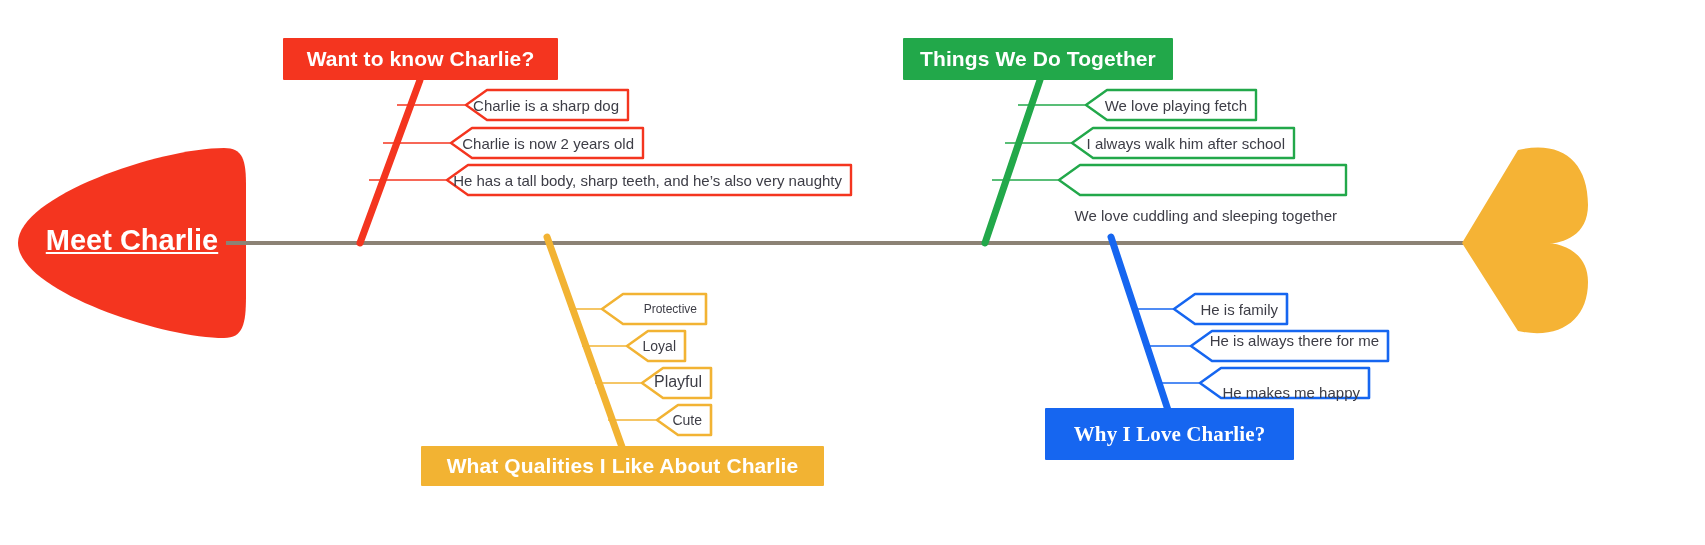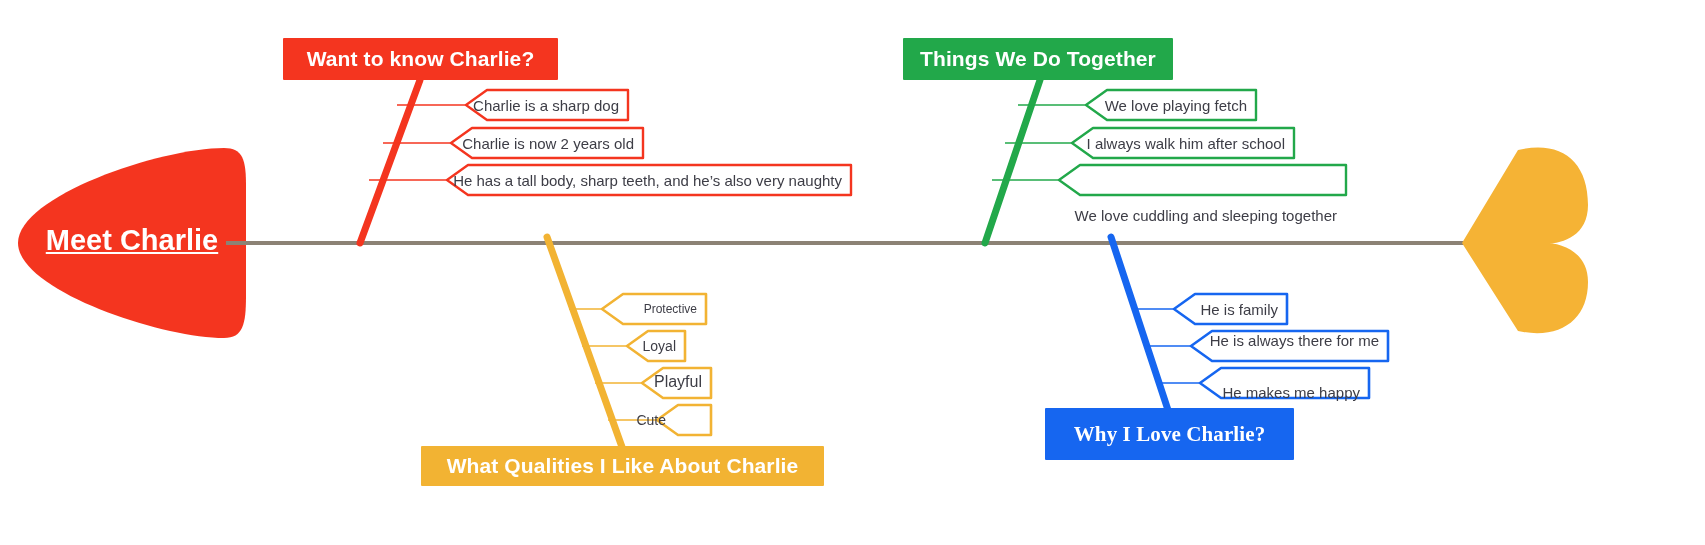--- a/index.html
+++ b/index.html
@@ -31,21 +31,21 @@
   .r2{left:428px; top:128px; width:215px; height:30px; font-size:15px;}
   .r3{left:424px; top:165px; width:427px; height:30px; font-size:15px;}
   
   .g1{left:1063px;top:90px;  width:193px; height:30px; font-size:15px;}
   .g2{left:1049px;top:128px; width:245px; height:30px; font-size:15px;}
   .g3{left:1036px;top:165px; width:310px; height:26px; font-size:15px;margin-top:37px;}
   
   .y1{left:596px; top:294px; width:110px; height:30px; font-size:12px;}
   .y2{left:621px; top:331px; width:64px;  height:30px; font-size:14px;}
   .y3{left:636px; top:368px; width:75px;  height:28px; font-size:16px;}
-  .y4{left:615px; top:405px; width:60px;  height:30px; font-size:14px;}
+  .y4{left:651px; top:405px; width:60px;  height:30px; font-size:14px;}
   
   .b1{left:1168px;top:294px; width:119px; height:30px; font-size:15px;}
   .b2{left:1185px;top:325px; width:203px; height:30px; font-size:15px;}
   .b3{left:1194px;top:368px; width:175px; height:48px; font-size:15px;}
 
   .chev-label{
     position:absolute;
     display:flex;align-items:center;justify-content:flex-end;
     box-sizing:border-box;
     padding-right:9px;

